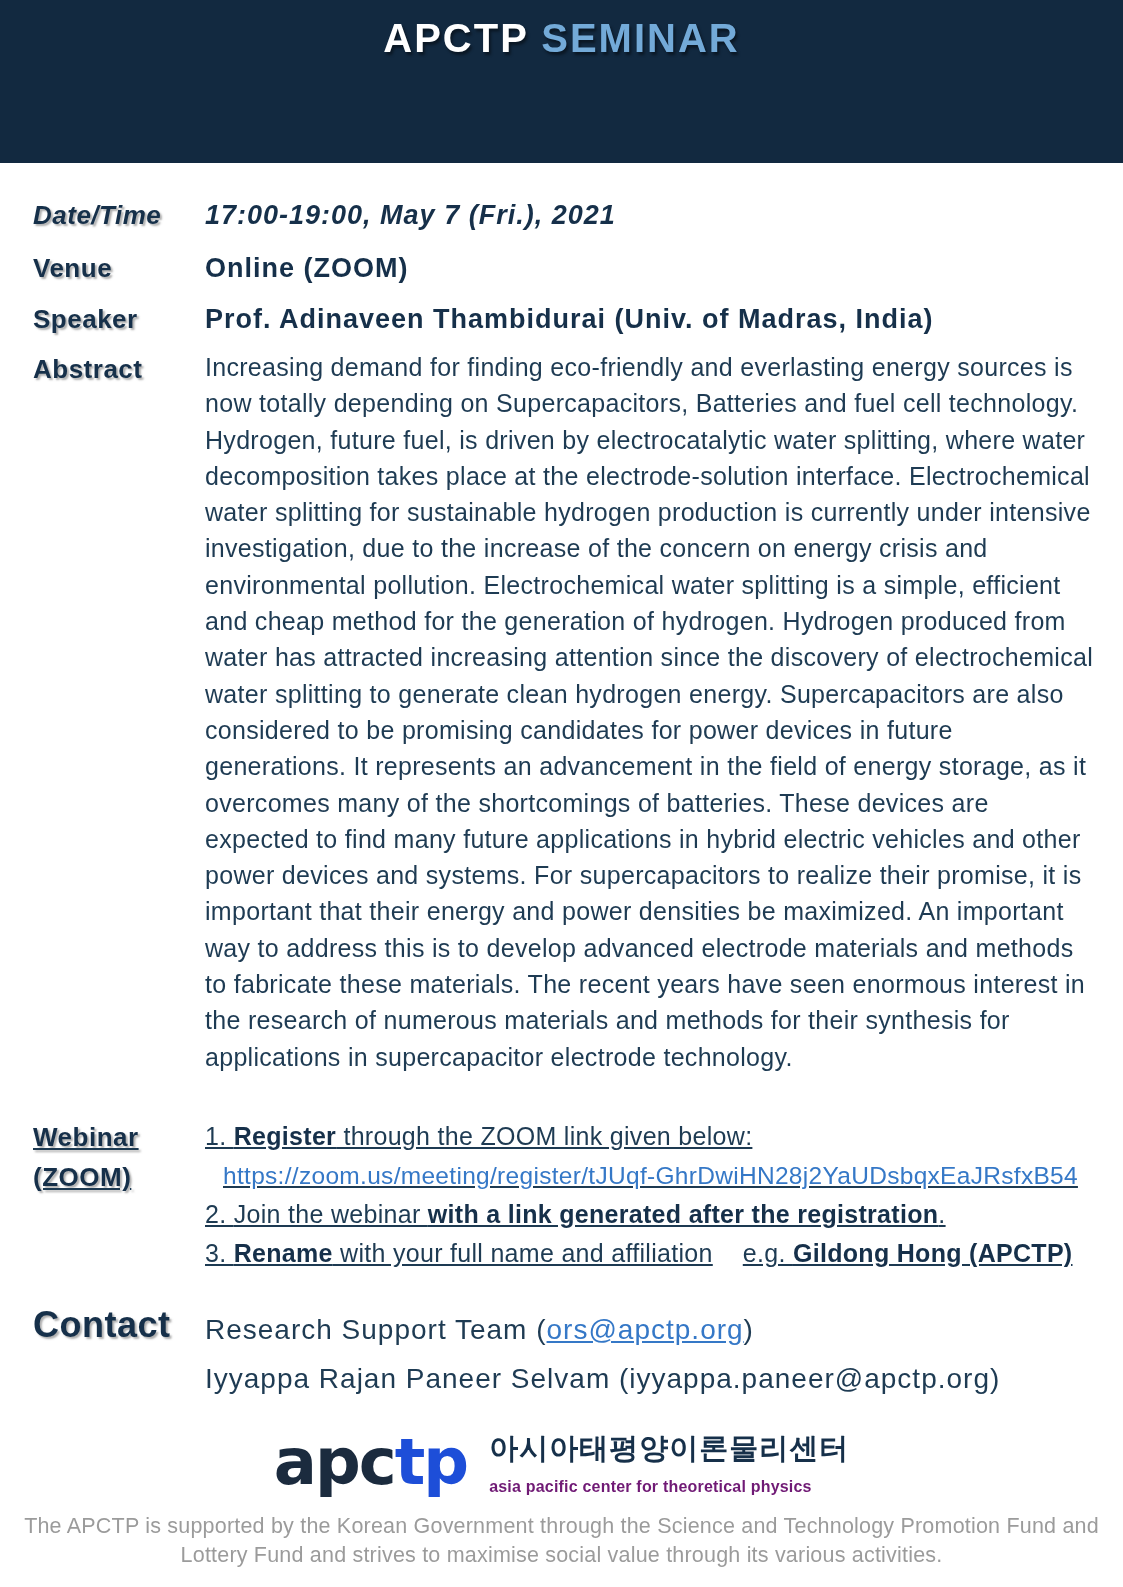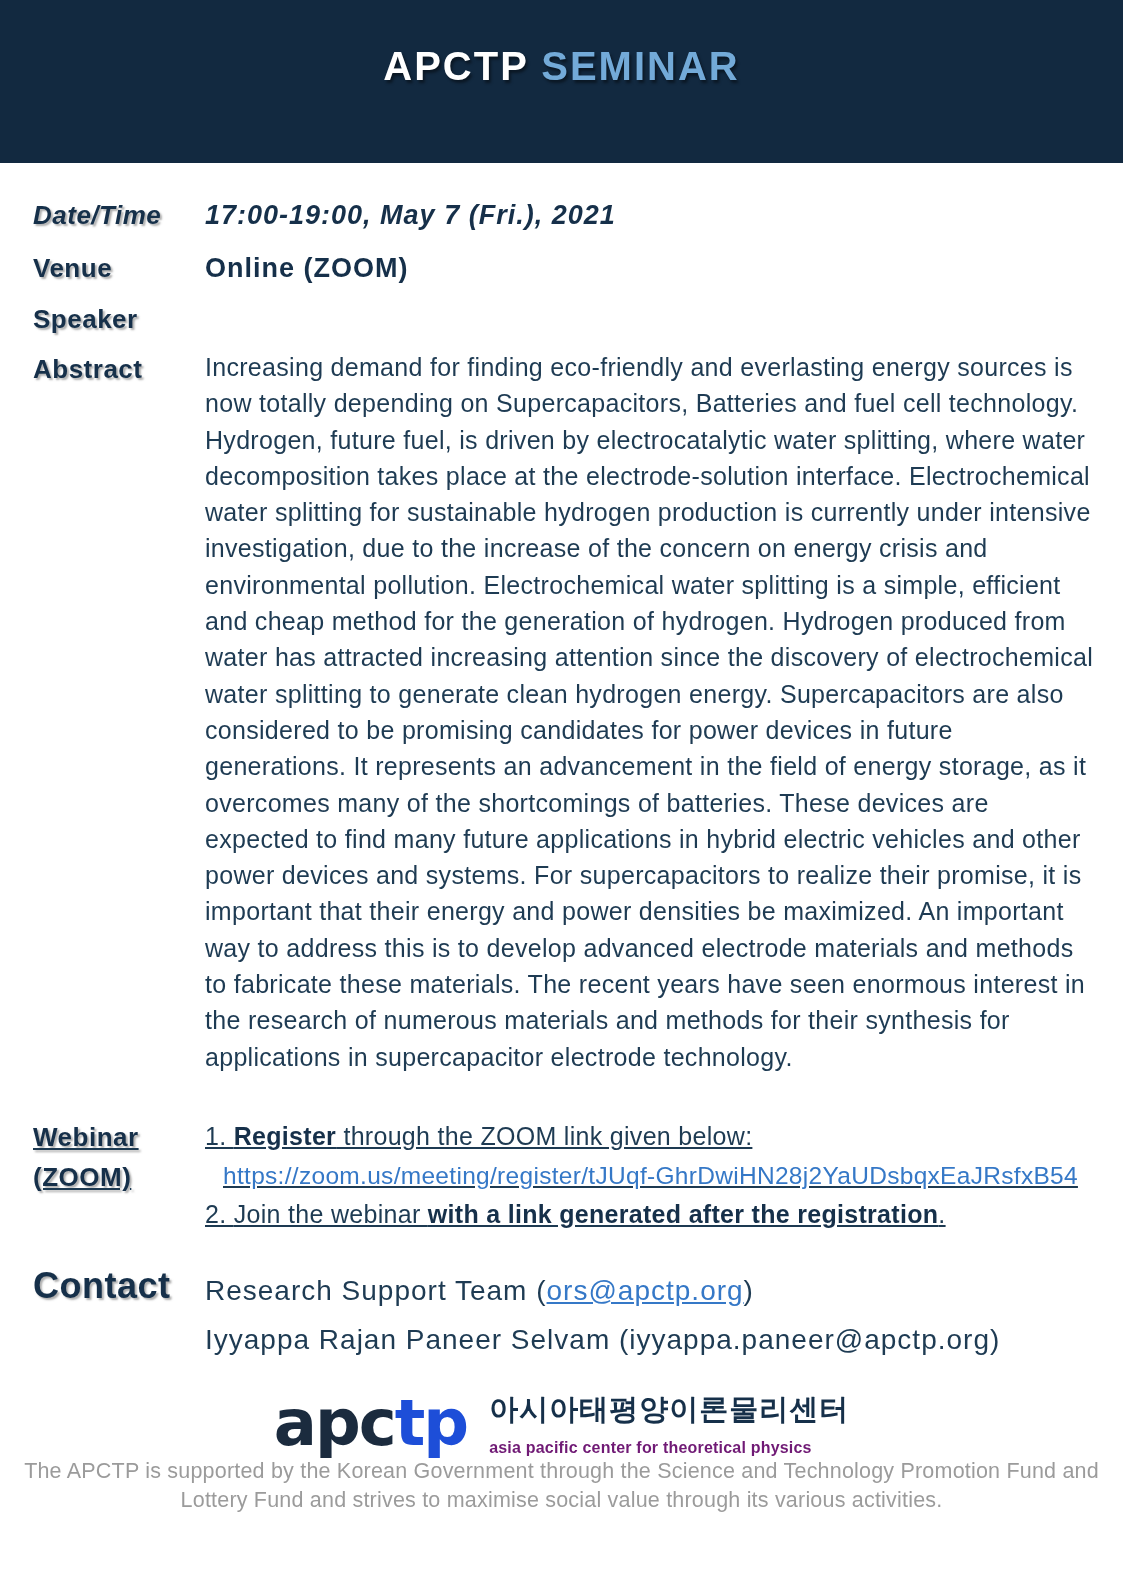--- a/index.html
+++ b/index.html
@@ -10,21 +10,21 @@
     color: #1d3a52;
     position: relative;
     overflow: hidden;
   }
   .page { width: 1123px; height: 1587px; background: #ffffff; }
 
   
   .banner {
     background: #122940;
     height: 163px;
-    padding-top: 44px;
+    padding-top: 16px;
     text-align: center;
   }
   .banner-line1 {
     font-size: 40px; font-weight: bold; letter-spacing: 2px;
     color: #ffffff;
     text-shadow: 2px 3px 3px rgba(0,0,0,0.45);
   }
   .banner-line1 .accent { color: #73aad8; }
   .banner-line2 {
     margin-top: 14px;
@@ -102,20 +102,21 @@
     font-family: "DejaVu Sans", sans-serif;
     font-size: 29px; font-weight: bold; color: #16304a; letter-spacing: 1px;
   }
   .logo-english {
     margin-top: 9px;
     font-size: 16px; font-weight: bold; color: #701a75; letter-spacing: 0.2px;
   }
 
   
   .footer {
+    margin-top: 16px;
     text-align: center;
     font-size: 21.5px; color: #9b9b9b; letter-spacing: 0.2px;
     line-height: 29px;
     padding: 0 8px;
   }
 </style>
 </head>
 <body>
 
 <div class="page">
@@ -129,36 +130,38 @@
     <div class="value-strong">17:00-19:00, May 7 (Fri.), 2021</div>
   </div>
 
   <div class="row row-venue">
     <div class="label">Venue</div>
     <div class="value-strong">Online (ZOOM)</div>
   </div>
 
   <div class="row row-speaker">
     <div class="label">Speaker</div>
+    <div class="value-strong">Prof. Adinaveen Thambidurai (Univ. of Madras, India)</div>
   </div>
 
   <div class="row row-abstract">
     <div class="label">Abstract</div>
     <div class="abstract-text">Increasing demand for finding eco-friendly and everlasting energy sources is now totally depending on Supercapacitors, Batteries and fuel cell technology. Hydrogen, future fuel, is driven by electrocatalytic water splitting, where water decomposition takes place at the electrode-solution interface. Electrochemical water splitting for sustainable hydrogen production is currently under intensive investigation, due to the increase of the concern on energy crisis and environmental pollution. Electrochemical water splitting is a simple, efficient and cheap method for the generation of hydrogen. Hydrogen produced from water has attracted increasing attention since the discovery of electrochemical water splitting to generate clean hydrogen energy. Supercapacitors are also considered to be promising candidates for power devices in future generations.  It represents an advancement in the field of energy storage, as it overcomes many of the shortcomings of batteries. These devices are expected to find many future applications in hybrid electric vehicles and other power devices and systems. For supercapacitors to realize their promise, it is important that their energy and power densities be maximized. An important way to address this is to develop advanced electrode materials and methods to fabricate these materials. The recent years have seen enormous interest in the research of numerous materials and methods for their synthesis for applications in supercapacitor electrode technology.</div>
   </div>
 
   <div class="row row-webinar">
     <div class="label">
       <div>Webinar</div>
       <div>(ZOOM)</div>
     </div>
     <div class="webinar-list">
       <div class="webinar-item"><span>1. </span><b>Register</b><span> through the ZOOM link given below:</span></div>
       <a class="webinar-link" href="#">https://zoom.us/meeting/register/tJUqf-GhrDwiHN28j2YaUDsbqxEaJRsfxB54</a>
       <div class="webinar-item"><span>2. </span><span>Join the webinar </span><b>with a link generated after the registration</b><span>.</span></div>
+      <div class="webinar-item"><span>3. </span><b>Rename</b><span> with your full name and affiliation</span><span class="eg-gap"></span><span>e.g. </span><b>Gildong Hong (APCTP)</b></div>
     </div>
   </div>
 
   <div class="row row-contact">
     <div class="label big">Contact</div>
     <div class="contact-lines">
       <div class="contact-line"><span>Research Support Team (</span><a class="contact-link" href="#">ors@apctp.org</a><span>)</span></div>
       <div class="contact-line">Iyyappa Rajan Paneer Selvam (iyyappa.paneer@apctp.org)</div>
     </div>
   </div>

